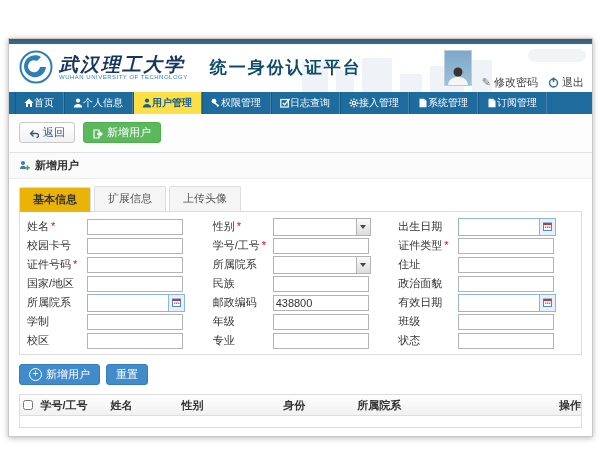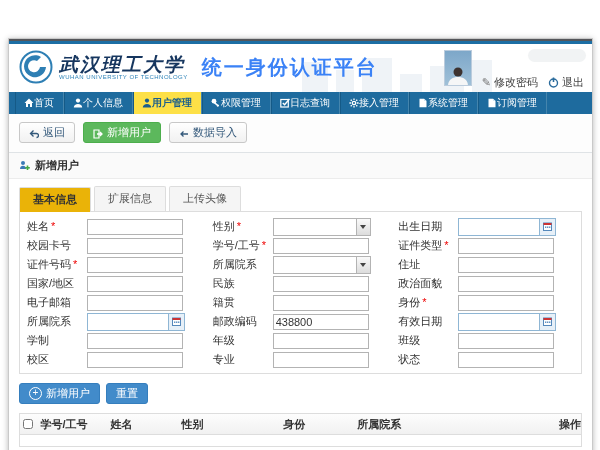--- a/index.html
+++ b/index.html
@@ -12,21 +12,21 @@
   
   .header{height:48px;position:relative;background:#fff;overflow:hidden;}
   .skyline{position:absolute;right:0;top:10px;width:300px;height:38px;opacity:.55;}
   .sky-b{position:absolute;bottom:0;background:#e3ebf1;}
   .logo-wrap{position:absolute;left:10px;top:6px;display:flex;align-items:center;}
   .emblem{width:34px;height:34px;}
   .brand-col{margin-left:6px;}
   .brand-cn{font-family:"DejaVu Serif","Liberation Serif",serif;font-style:italic;font-weight:bold;
     font-size:19px;color:#16365f;letter-spacing:2px;line-height:20px;}
   .brand-en{font-size:6px;color:#2e83b8;letter-spacing:.5px;line-height:7px;}
-  .platform{font-size:20px;font-weight:bold;color:#3b82f6;margin-left:14px;letter-spacing:2px;}
+  .platform{font-size:17px;font-weight:bold;color:#0c4a6e;margin-left:22px;letter-spacing:2px;}
   .userbar{position:absolute;right:8px;top:4px;height:42px;display:flex;align-items:flex-end;gap:10px;padding-bottom:4px;}
   .avatar{width:26px;height:34px;border:1px solid #bcd;align-self:flex-start;margin-top:2px;
     background:linear-gradient(#7da7c9,#9fc0d8);position:relative;overflow:hidden;}
   .avatar svg{position:absolute;bottom:-1px;left:0;}
   .redacted{position:absolute;right:6px;top:5px;width:58px;height:13px;background:#f1f3f4;border-radius:7px;}
   .ub-link{display:flex;align-items:center;gap:3px;font-size:11px;color:#444;cursor:pointer;}
   .pencil{color:#777;font-size:11px;}
   
   .nav{height:22px;background:#1e6b9e;display:flex;}
   .nav-item{display:flex;align-items:center;gap:0;padding:0 9px;font-size:10px;color:#fff;
@@ -205,26 +205,20 @@
         </svg>
       <span>返回</span>
     </div>
     <div class="btn btn-green">
       <svg viewBox="0 0 10 10" fill="#fff">
           <path d="M1 1h5v8H1z" fill="none" stroke="#fff" stroke-width="1.2"></path>
           <path d="M4 5h5M7 3l2 2-2 2" fill="none" stroke="#fff" stroke-width="1.3"></path>
         </svg>
       <span>新增用户</span>
     </div>
-    <div class="btn btn-default">
-      <svg viewBox="0 0 10 10">
-          <path d="M9 5H2M4.5 2.5 2 5l2.5 2.5" fill="none" stroke="#33587a" stroke-width="1.3"></path>
-        </svg>
-      <span>数据导入</span>
-    </div>
   </div>
 
   <div class="section-bar">
     <svg width="11" height="11" viewBox="0 0 11 11">
       <circle cx="4" cy="3" r="2" fill="#3a7ab5"></circle>
         <path d="M1 9c0-2 1.4-3.2 3-3.2S7 7 7 9z" fill="#3a7ab5"></path>
       <g stroke="#43a843" stroke-width="1.6">
           <line x1="8.5" y1="5.5" x2="8.5" y2="10"></line>
           <line x1="6.2" y1="7.8" x2="10.8" y2="7.8"></line>
         </g>
@@ -307,34 +301,20 @@
       <div class="cell">
         <span class="lbl"><span>民族</span></span>
         <input class="ipt" type="text" value="" style="">
       </div>
       <div class="cell">
         <span class="lbl"><span>政治面貌</span></span>
         <input class="ipt" type="text" value="" style="">
       </div>
     </div>
 
-    <div class="frow">
-      <div class="cell">
-        <span class="lbl"><span>电子邮箱</span></span>
-        <input class="ipt" type="text" value="" style="">
-      </div>
-      <div class="cell">
-        <span class="lbl"><span>籍贯</span></span>
-        <input class="ipt" type="text" value="" style="">
-      </div>
-      <div class="cell">
-        <span class="lbl"><span>身份</span><span class="req">*</span></span>
-        <input class="ipt" type="text" value="" style="">
-      </div>
-    </div>
 
     <div class="frow">
       <div class="cell">
         <span class="lbl"><span>所属院系</span></span>
         <div class="datebox">
             <span class="calbtn">
               <svg width="9" height="9" viewBox="0 0 9 9">
                 <rect x="0.5" y="1" width="8" height="7.5" fill="#fff" stroke="#5588bb"></rect>
                 <rect x="0.5" y="1" width="8" height="2" fill="#cc3333"></rect>
                 <rect x="2" y="4.5" width="1.4" height="1.4" fill="#5588bb"></rect>

